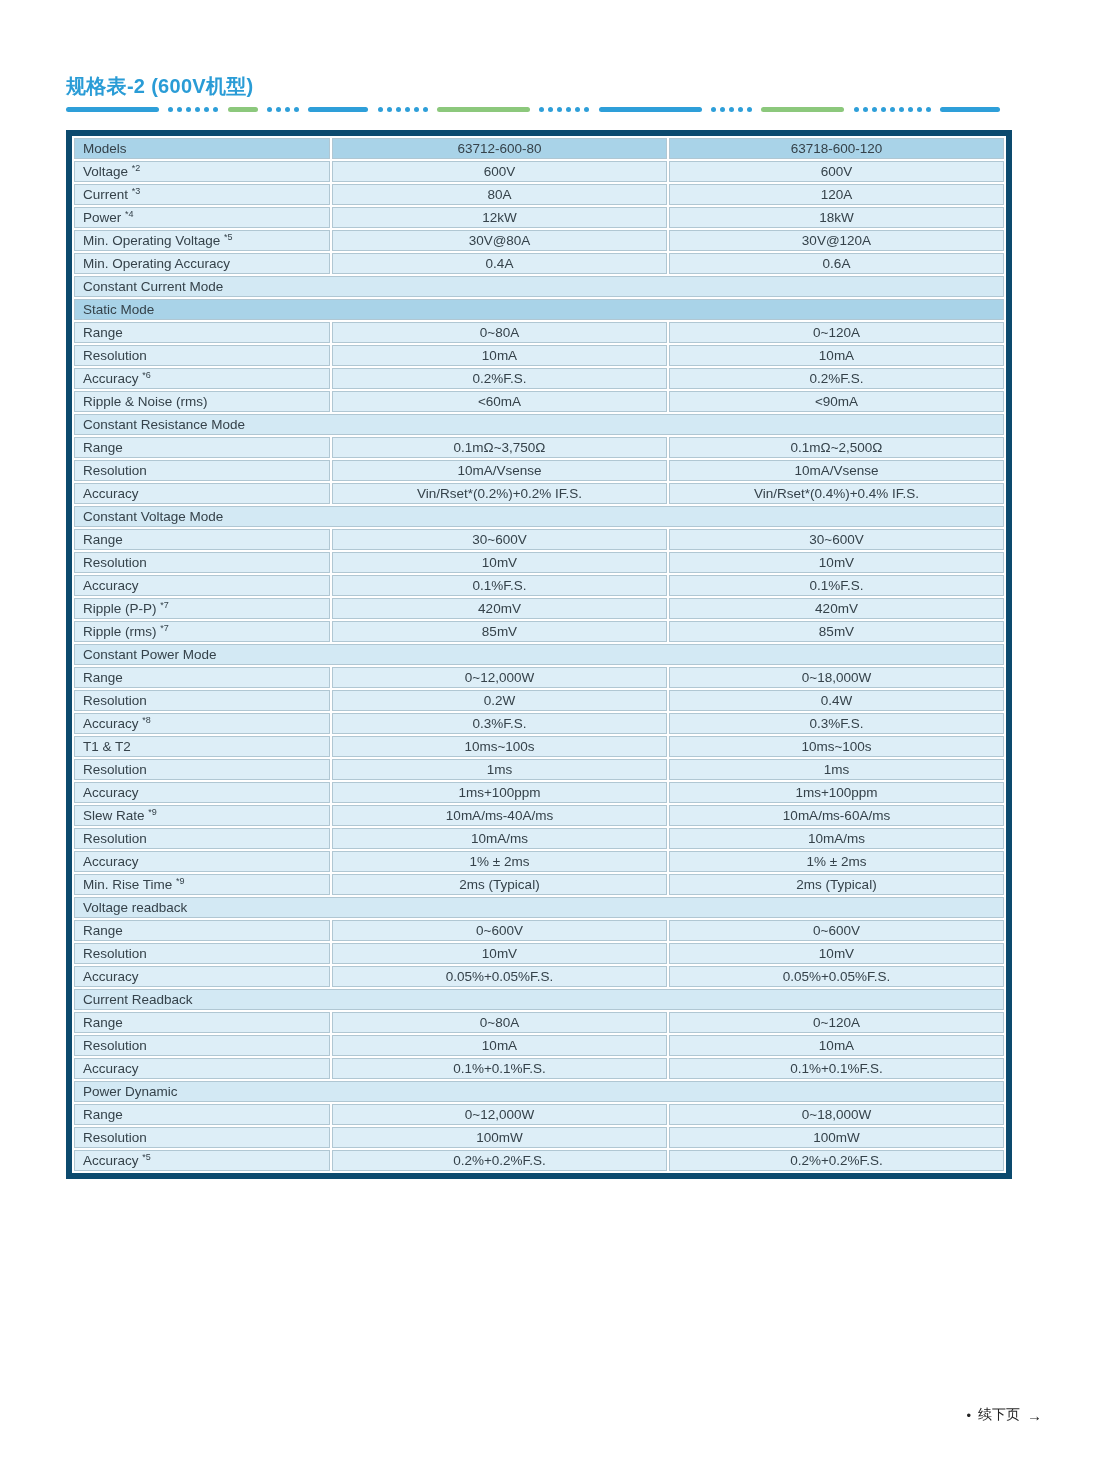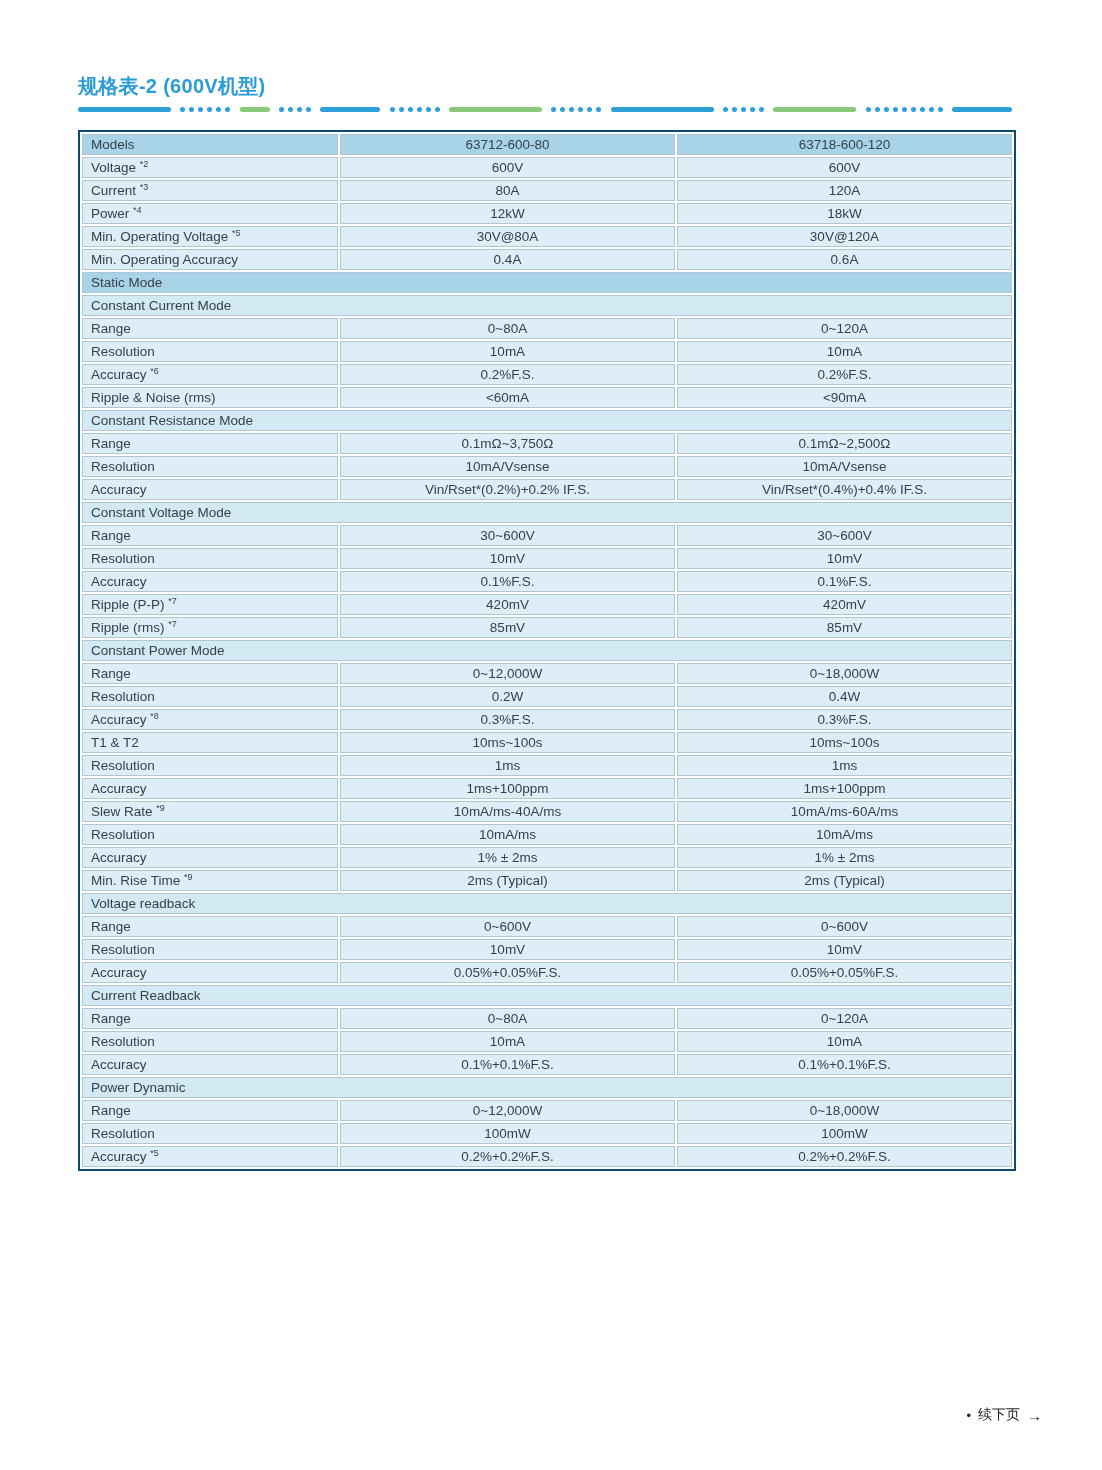--- a/index.html
+++ b/index.html
@@ -1,37 +1,37 @@
 <!DOCTYPE html>
 <html><head>
 <meta charset="utf-8">
 <style>
   html,body { margin:0; padding:0; background:#ffffff; }
   .page {
     position:relative; width:1102px; height:1470px; background:#ffffff;
     font-family:"Liberation Sans","DejaVu Sans",sans-serif; color:#35424a;
     overflow:hidden;
   }
-  .content { position:absolute; left:78px; top:74px; width:934px; }
+  .content { position:absolute; left:66px; top:74px; width:934px; }
   .title {
     font-size:20px; line-height:24px; color:#2a9cd6; font-weight:600;
     margin:0 0 8px 0; letter-spacing:0.3px;
   }
   .divider { display:flex; align-items:center; justify-content:space-between;
     height:7px; width:934px; margin-bottom:17px; }
   .divider .bar { height:5px; border-radius:3px; flex:0 0 auto; }
   .divider .dotgroup { display:flex; gap:4px; flex:0 0 auto; }
   .divider .dot { width:5px; height:5px; border-radius:50%; }
   .c-blue { background:#2e9fd9; }
   .c-green { background:#8cc87c; }
 
   table.spec {
     width:934px; table-layout:fixed;
     border-collapse:separate; border-spacing:2px;
-    border:2px solid #0c4a6e; background:#ffffff;
+    border:6px solid #0c4a6e; background:#ffffff;
   }
   table.spec td {
     height:19px; font-size:13.5px; line-height:19px;
     padding:0 8px; border:1px solid #b0c7d3;
     background:#ddeef7; color:#35424a;
     white-space:nowrap; overflow:hidden;
   }
   table.spec td.value { text-align:center; }
   table.spec tr.models-row td { background:#a9d3e8; }
   table.spec tr.models-row td.value { text-align:center;margin-left:33px; }
@@ -141,24 +141,24 @@
             <td class="label">Min. Operating Voltage <sup>*5</sup></td>
             <td class="value">30V@80A</td>
             <td class="value">30V@120A</td>
           </tr>
           <tr class="data-row">
             <td class="label">Min. Operating Accuracy</td>
             <td class="value">0.4A</td>
             <td class="value">0.6A</td>
           </tr>
           <tr>
+            <td colspan="3" class="subsection">Constant Current Mode</td>
+          </tr>
+          <tr>
             <td colspan="3" class="section">Static Mode</td>
-          </tr>
-          <tr>
-            <td colspan="3" class="subsection">Constant Current Mode</td>
           </tr>
           <tr class="data-row">
             <td class="label">Range</td>
             <td class="value">0~80A</td>
             <td class="value">0~120A</td>
           </tr>
           <tr class="data-row">
             <td class="label">Resolution</td>
             <td class="value">10mA</td>
             <td class="value">10mA</td>

